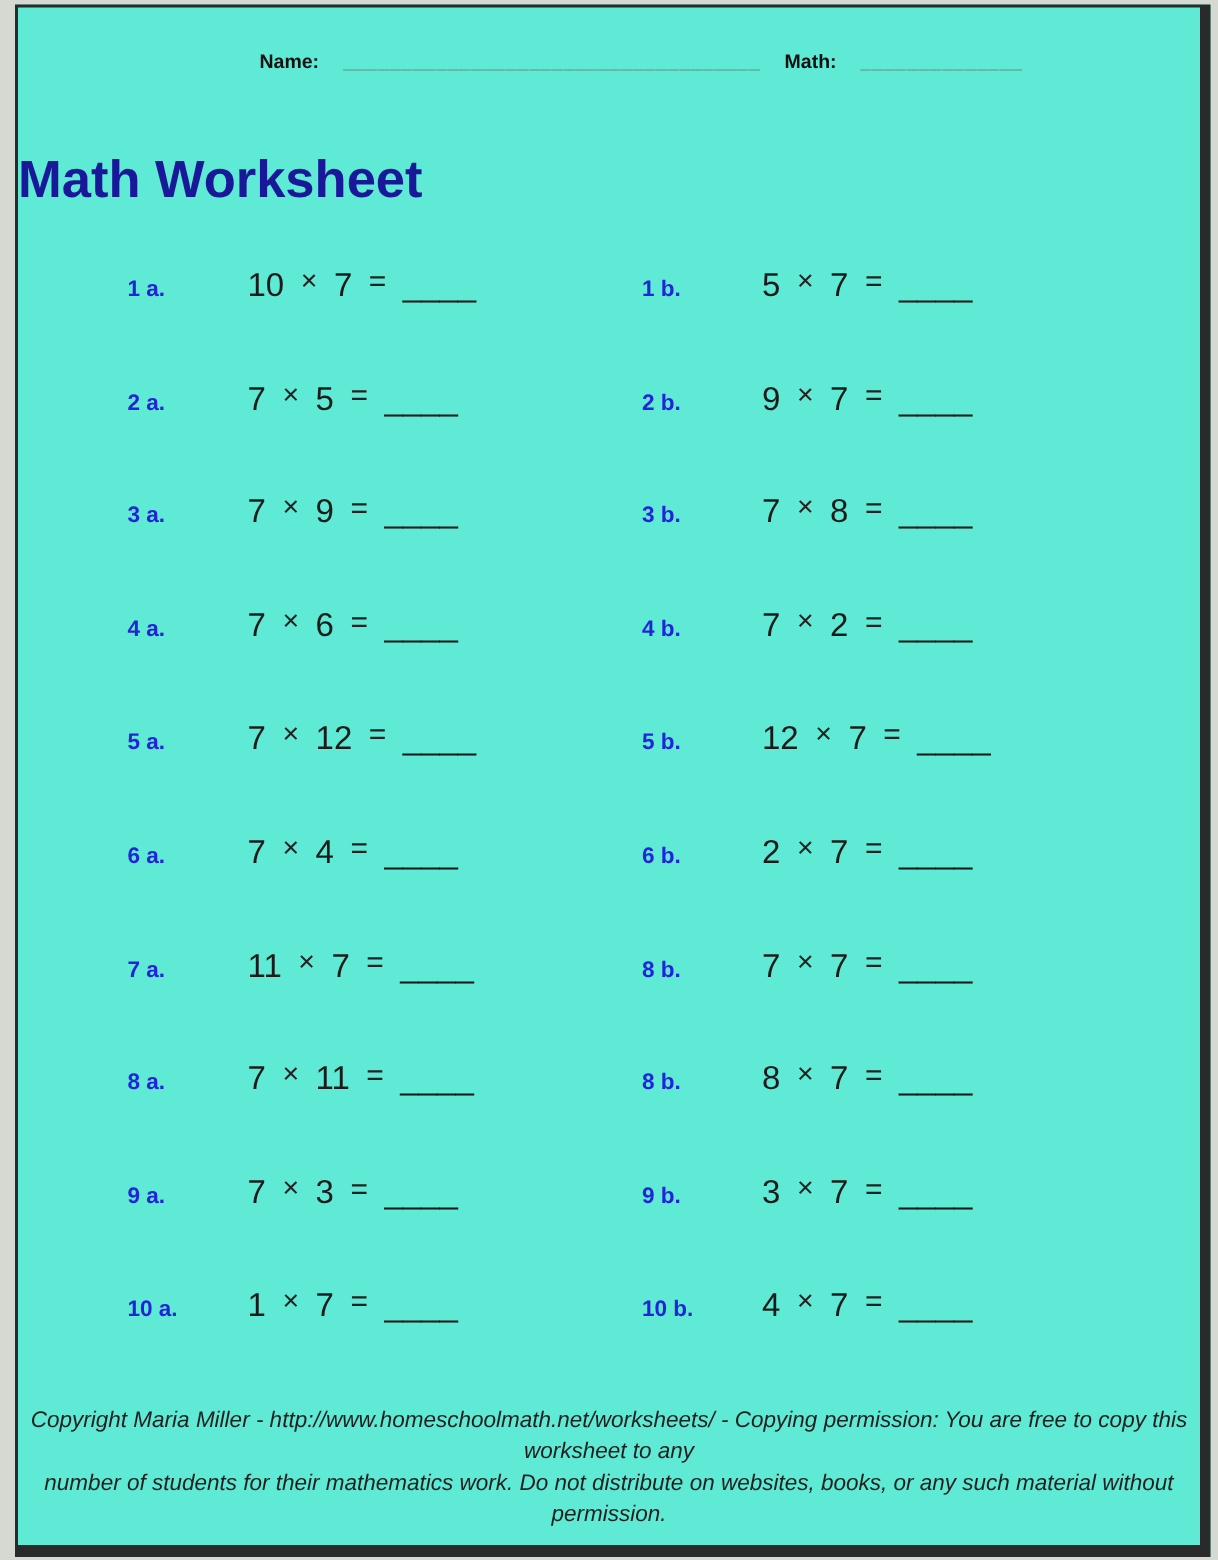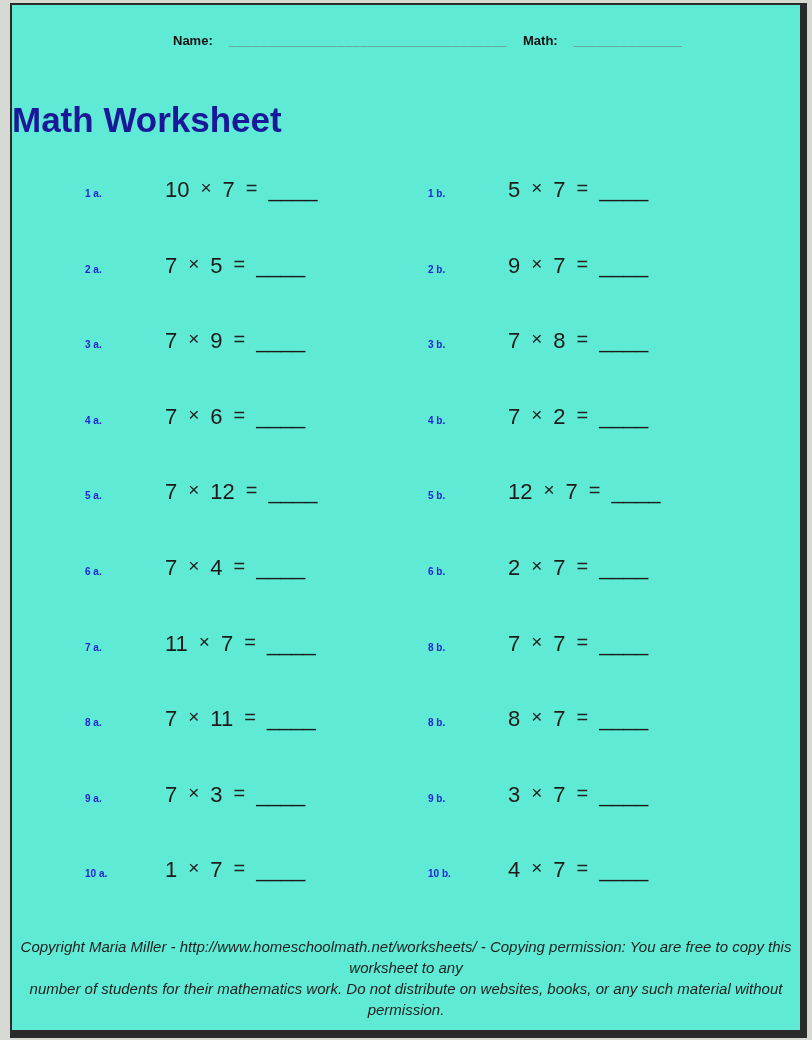--- a/index.html
+++ b/index.html
@@ -61,21 +61,21 @@
     box-sizing: border-box;
   }
   .pcell {
     width: 343px;
     display: flex;
     align-items: baseline;
   }
   .plabel {
     display: inline-block;
     width: 80px;
-    font-size: 10px;
+    font-size: 15px;
     font-weight: bold;
     color: #2323d9;
     flex: 0 0 80px;
   }
   .expr {
     display: inline-flex;
     align-items: flex-start;
     column-gap: 11px;
     font-size: 22px;
     color: #1b1b1b;

